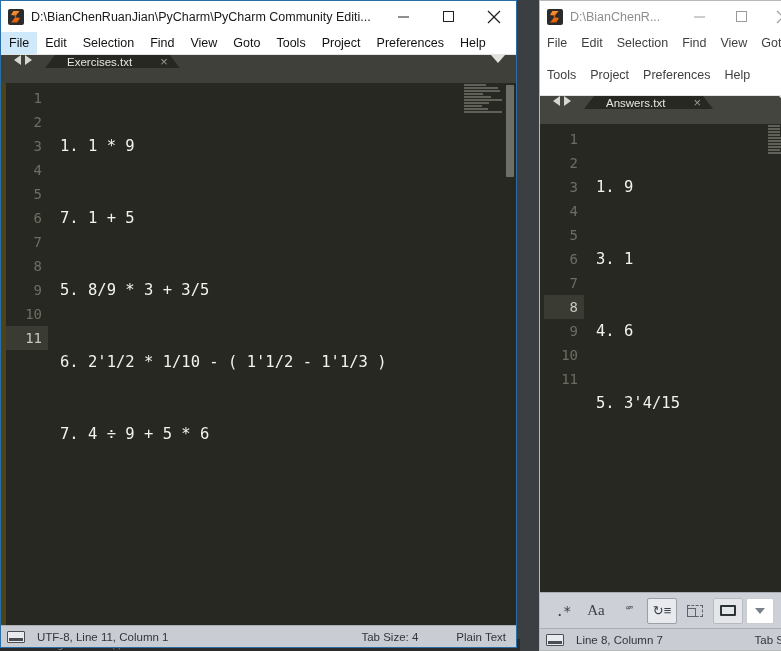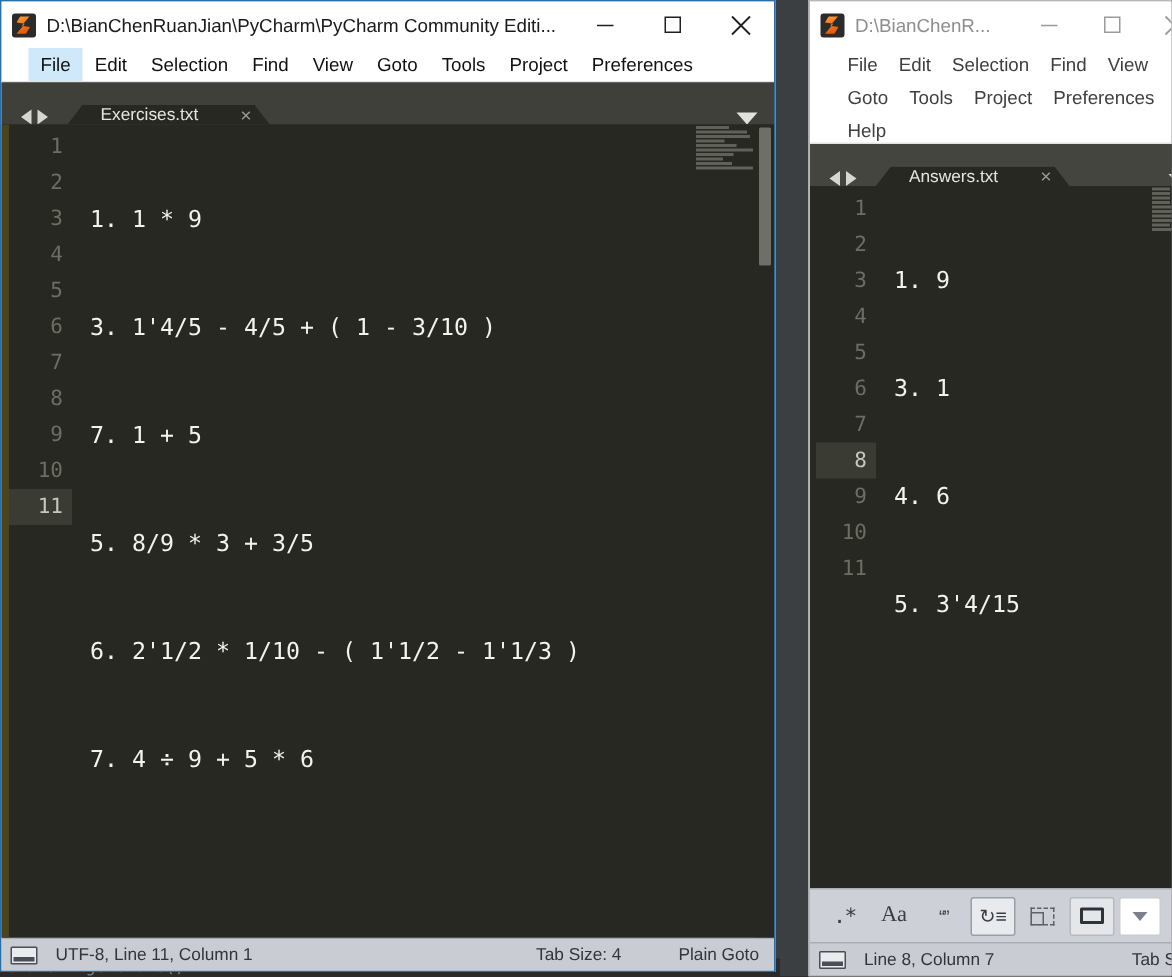--- a/index.html
+++ b/index.html
@@ -89,21 +89,21 @@
   .window.right .cap { color: #9a9a9a; width: 42px; }
   .cap svg { display: block; }
 
   
   .menubar {
     background: #ffffff;
     flex: none;
     display: flex;
     flex-wrap: wrap;
     align-items: flex-start;
-    padding: 0 18px;
+    padding: 0 0;
     border-bottom: 1px solid #e3e3e3;
   }
   .menu-item {
     font-size: 12.5px;
     color: #111111;
     padding: 3px 8px 4px 8px;
     white-space: nowrap;
     line-height: 16px;
   }
   .menu-item.hot { background: #cfe8fa; }
@@ -119,21 +119,21 @@
     background: #272822;
     position: relative;
     min-height: 0;
   }
 
   
   .tabstrip {
     height: 28px;
     background: #3f403a;
     display: flex;
-    align-items: flex-end;
+    align-items: flex-start;
     flex: none;
     position: relative;
   }
   .window.right .tabstrip { background: #44453f; }
   .navarrows {
     width: 44px;
     display: flex;
     align-items: center;
     justify-content: center;
     gap: 4px;
@@ -363,21 +363,20 @@
           <div class="ln">6</div>
           <div class="ln">7</div>
           <div class="ln">8</div>
           <div class="ln">9</div>
           <div class="ln">10</div>
           <div class="ln active">11</div>
         </div>
 
         <div class="codelines">
           <div class="cl"><span class="txt">1. 1 * 9</span></div>
-          <div class="cl"><span class="txt">3. 1'4/5 - 4/5 + ( 1 - 3/10 )</span></div>
           <div class="cl"><span class="txt">7. 1 + 5</span></div>
           <div class="cl"><span class="txt">5. 8/9 * 3 + 3/5</span></div>
           <div class="cl"><span class="txt">6. 2'1/2 * 1/10 - ( 1'1/2 - 1'1/3 )</span></div>
           <div class="cl"><span class="txt">7. 4 ÷ 9 + 5 * 6</span></div>
           
           
           
           
         </div>
 
@@ -399,21 +398,21 @@
         </div>
       </div>
     </div>
 
     <div class="statusbar">
       <div class="sb-icon"></div>
       <div class="sb-pos">UTF-8, Line 11, Column 1</div>
       <div class="sb-spacer"></div>
       <div class="sb-right">
         <span>Tab Size: 4</span>
-        <span>Plain Goto</span>
+        <span>Plain Text</span>
       </div>
     </div>
   </div>
 
   <div class="window right">
 
     <div class="titlebar">
       <div class="win-icon"></div>
       <div class="title-text">D:\BianChenR...</div>
       <div class="caption-btns">

